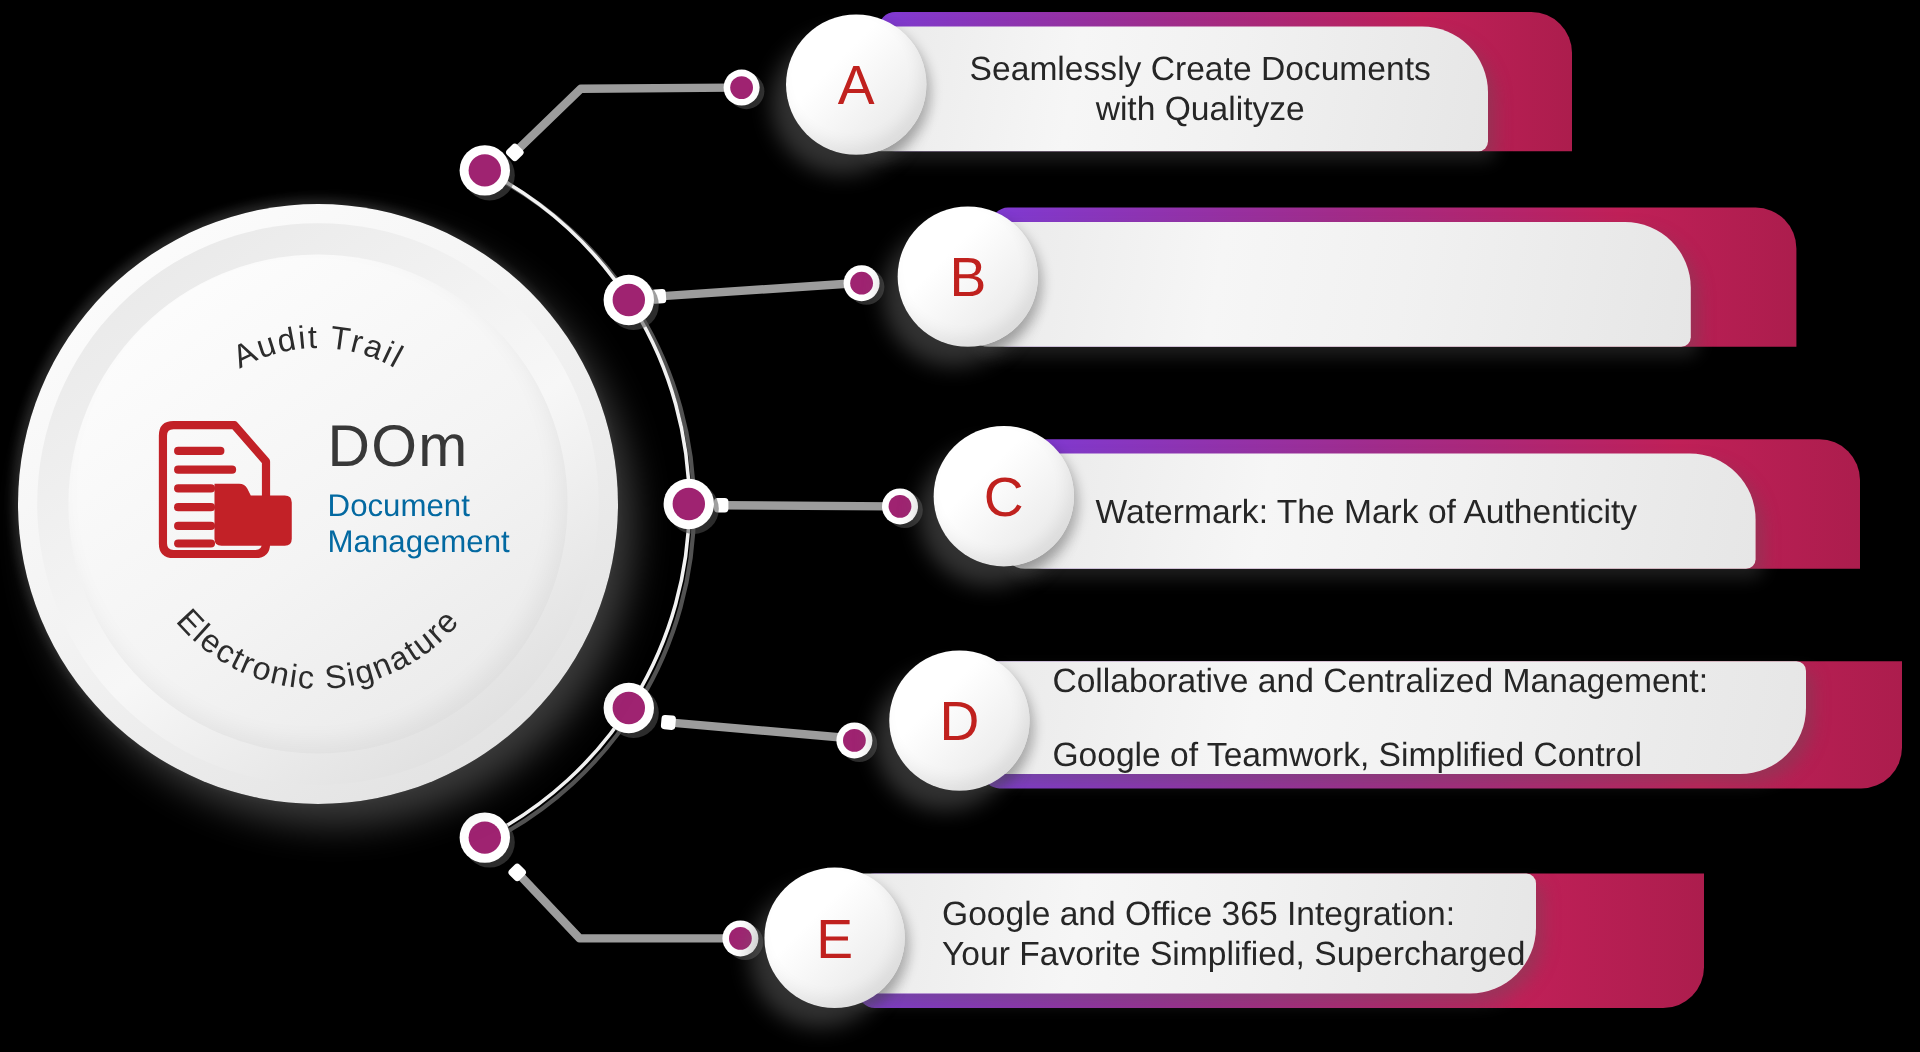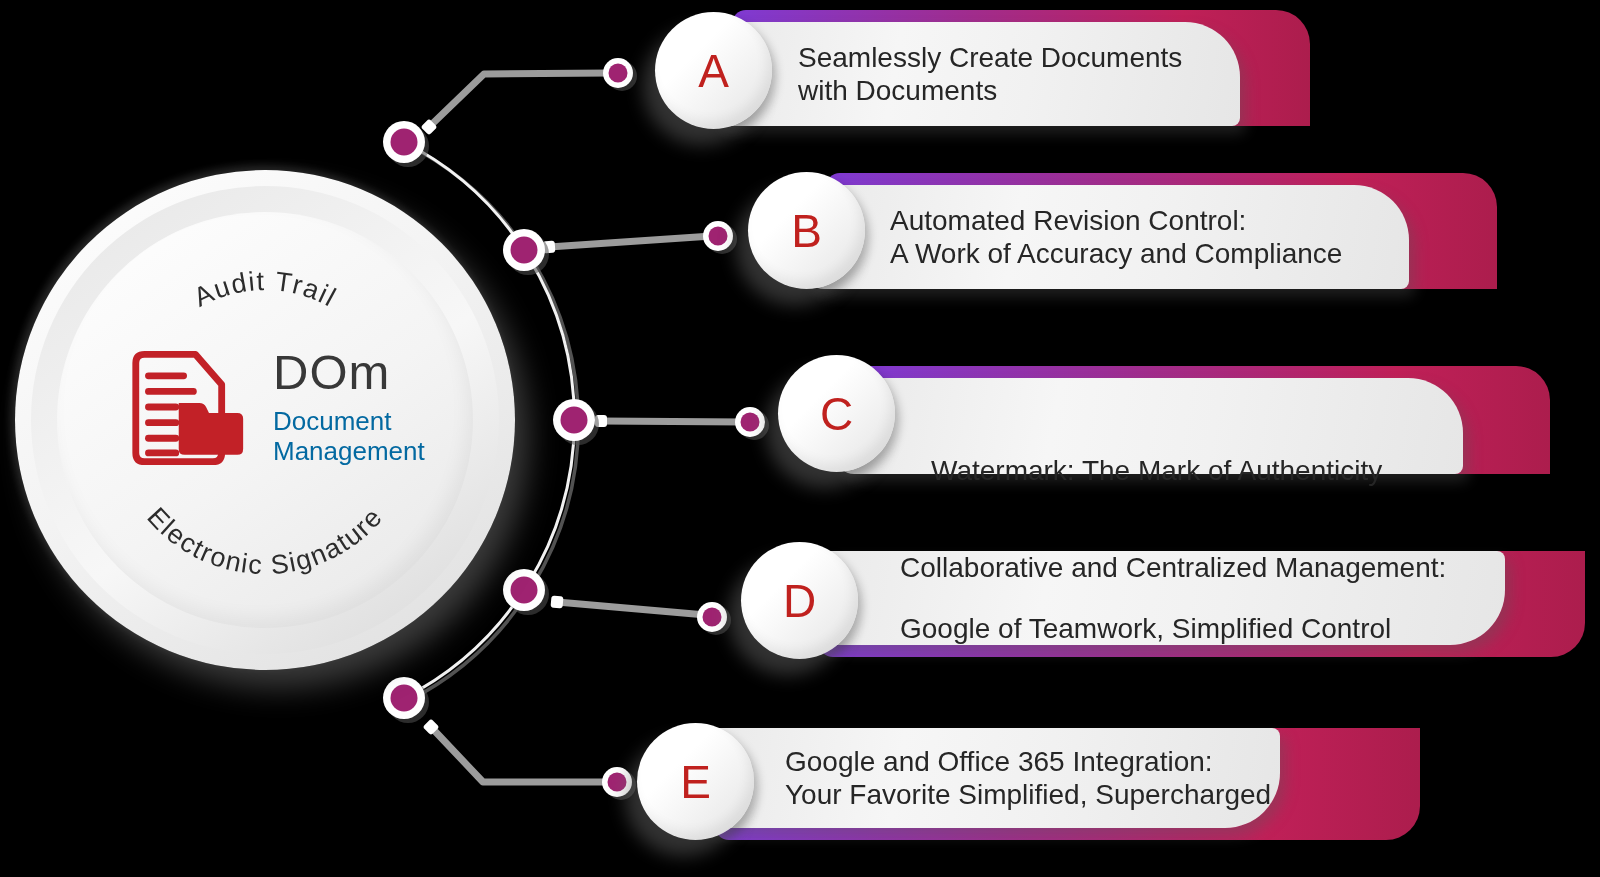--- a/index.html
+++ b/index.html
@@ -44,36 +44,36 @@
     display:flex;align-items:center;justify-content:center;
     color:#C0211E;font-size:46px;font-weight:400;}
   .rowtext{position:absolute;top:0;height:100%;display:flex;flex-direction:column;
     justify-content:center;color:#262626;font-size:28px;font-weight:400;line-height:33px;
     white-space:nowrap;}
 
   
   .row-a{left:712px;top:22px;width:528px;height:104px;}
   .row-a .ribbon{left:20px;top:-12px;width:578px;height:116px;}
   .row-a .badge{left:-57px;top:-10px;}
-  .row-a .rowtext{left:86px;}
+  .row-a .rowtext{left:96px;align-items:center;}
   
   .row-b{left:806px;top:185px;width:603px;height:104px;}
   .row-b .ribbon{left:20px;top:-12px;width:671px;height:116px;}
   .row-b .badge{left:-58px;top:-13px;}
   .row-b .rowtext{left:84px;}
   
   .row-c{left:836px;top:378px;width:627px;height:96px;}
   .row-c .ribbon{left:20px;top:-12px;width:694px;height:108px;}
   .row-c .badge{left:-58px;top:-23px;}
-  .row-c .rowtext{left:95px;margin-top:44px;}
+  .row-c .rowtext{left:77px;}
   
   .row-d{left:799px;top:551px;width:706px;height:94px;}
   .row-d .ribbon{left:20px;bottom:-12px;width:766px;height:106px;}
   .row-d .badge{left:-58px;top:-9px;}
-  .row-d .rowtext{left:101px;gap:28px;}
+  .row-d .rowtext{left:78px;gap:28px;}
   
   .row-e{left:695px;top:728px;width:585px;height:100px;}
   .row-e .ribbon{left:20px;bottom:-12px;width:705px;height:112px;}
   .row-e .badge{left:-58px;top:-5px;}
   .row-e .rowtext{left:90px;}
 </style>
 </head>
 <body>
 
 <div class="stage">
@@ -197,33 +197,29 @@
   </div>
 
   <div class="row top row-a">
     <div class="ribbon"></div>
     <div class="bar"></div>
     <div class="badge">
       <span>A</span>
     </div>
     <div class="rowtext">
       <div>Seamlessly Create Documents</div>
-      <div>with Documents</div>
+      <div>with Qualityze</div>
     </div>
   </div>
 
   <div class="row top row-b">
     <div class="ribbon"></div>
     <div class="bar"></div>
     <div class="badge">
       <span>B</span>
-    </div>
-    <div class="rowtext">
-      <div>Automated Revision Control:</div>
-      <div>A Work of Accuracy and Compliance</div>
     </div>
   </div>
 
   <div class="row top row-c">
     <div class="ribbon"></div>
     <div class="bar"></div>
     <div class="badge">
       <span>C</span>
     </div>
     <div class="rowtext">

